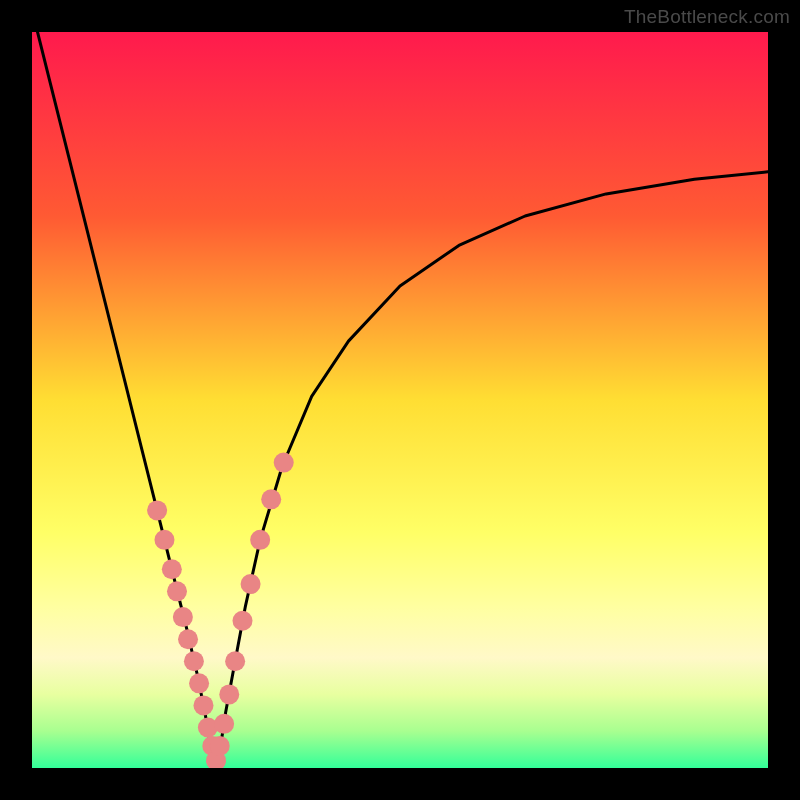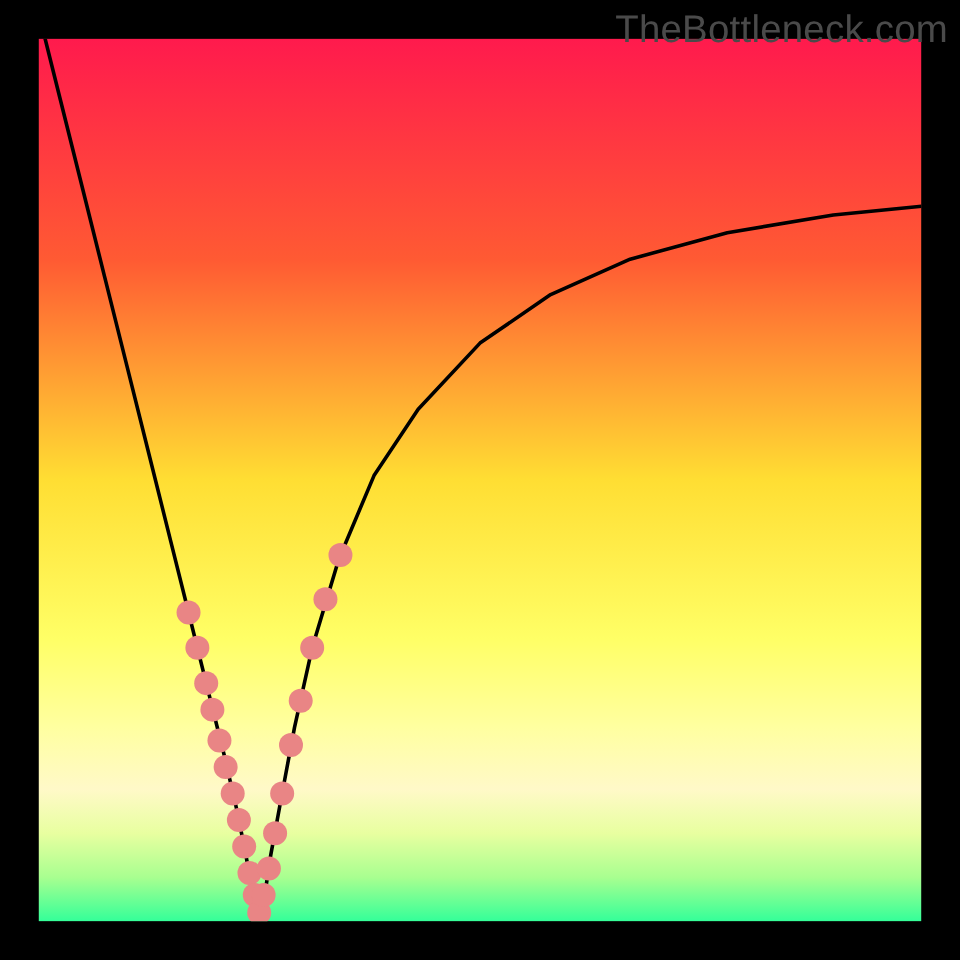--- a/index.html
+++ b/index.html
@@ -21,21 +21,21 @@
     left: 32px;
     top: 32px;
     width: 736px;
     height: 736px;
     overflow: hidden;
   }
   .watermark {
     position: absolute;
     top: 6px;
     right: 10px;
-    font-size: 32px;
+    font-size: 19px;
     font-weight: 500;
     color: #4a4a4a;
     letter-spacing: 0.2px;
     z-index: 5;
     font-family: Arial, sans-serif;
   }
   svg { display: block; }
 </style>
 </head>
 <body>

